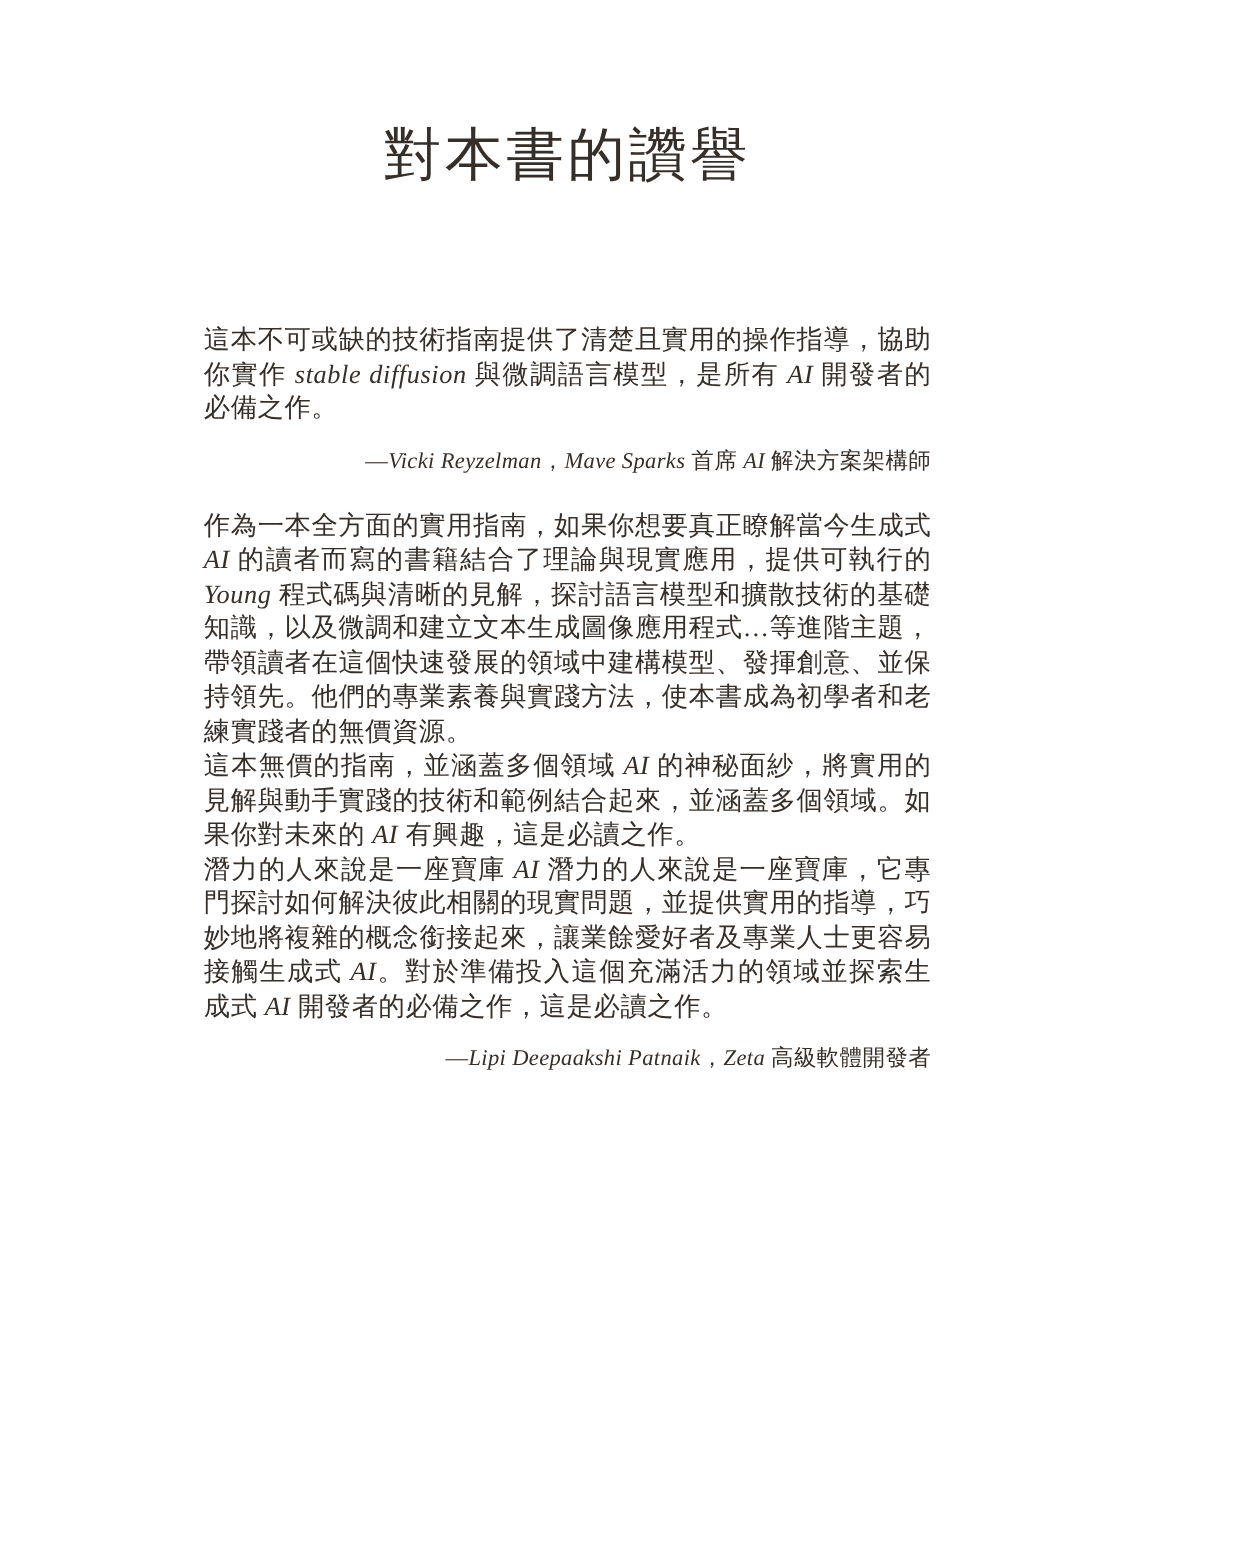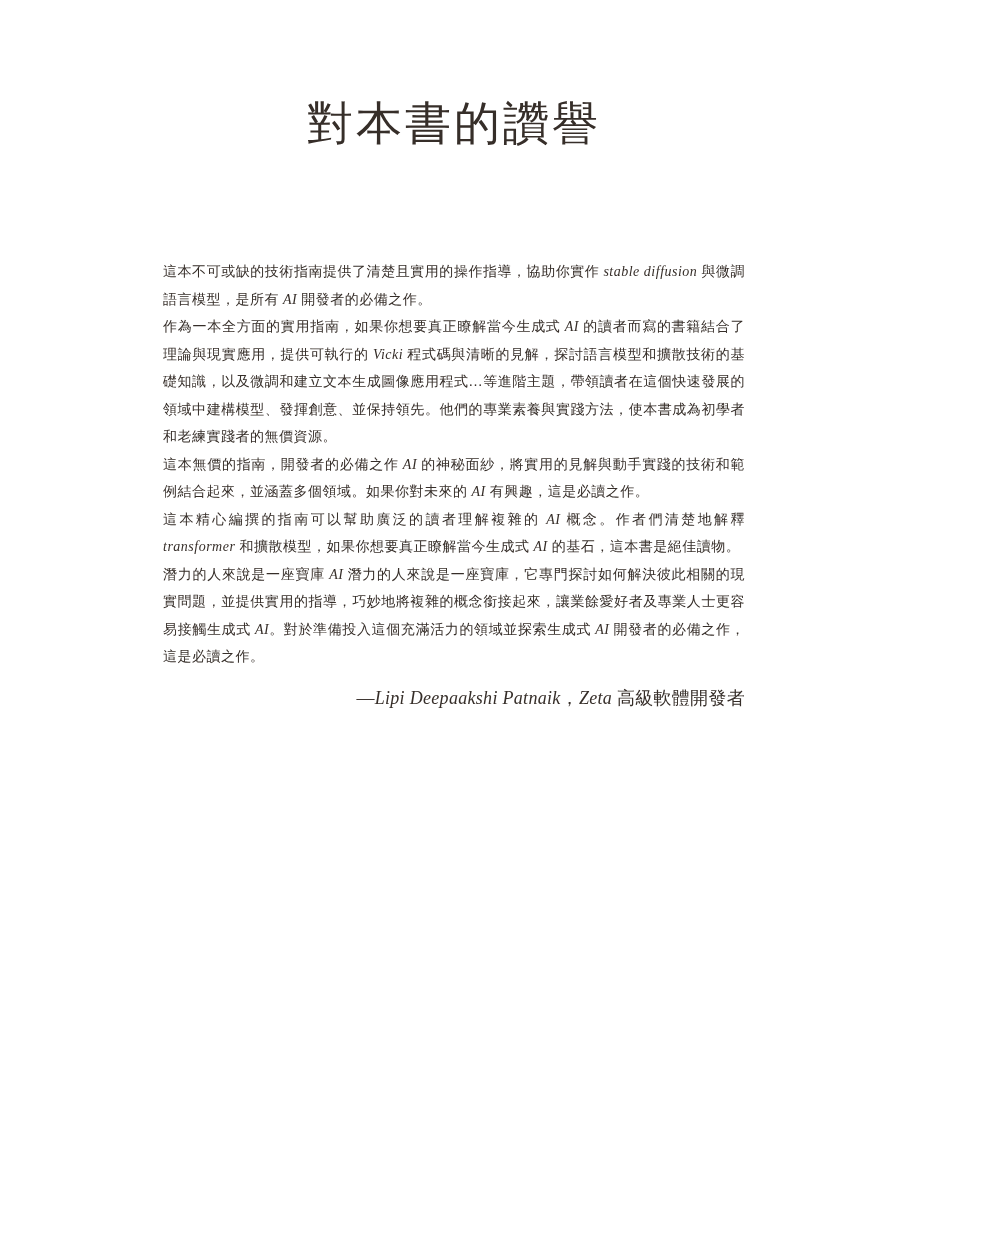--- a/index.html
+++ b/index.html
@@ -22,21 +22,21 @@
     margin: 0 0 103px 0;
     font-size: 46px;
     line-height: 62px;
     font-weight: normal;
     text-align: center;
     letter-spacing: 3px;
   }
   .quote { margin: 0; }
   .quote-body {
     margin: 0;
-    font-size: 14px;
+    font-size: 21px;
     line-height: 27.5px;
     letter-spacing: 0.5px;
     text-align: justify;
     text-justify: inter-character;
   }
   .quote-attr {
     margin: 14px 0 25px 0;
     font-size: 18px;
     line-height: 27px;
     text-align: right;
@@ -47,28 +47,28 @@
   }
 </style>
 </head>
 <body>
 
 <div class="page" style="background: rgb(255, 255, 255); color: rgb(54, 46, 41);">
   <h1 class="title">對本書的讚譽</h1>
   <div id="quotes">
       <div class="quote">
         <p class="quote-body"><span>這本不可或缺的技術指南提供了清楚且實用的操作指導，協助你實作 </span><span class="lat">stable diffusion</span><span> 與微調語言模型，是所有 </span><span class="lat">AI</span><span> 開發者的必備之作。</span></p>
+        <p class="quote-attr"><span>—</span><span class="lat">Vicki Reyzelman</span><span>，</span><span class="lat">Mave Sparks</span><span> 首席 </span><span class="lat">AI</span><span> 解決方案架構師</span></p>
       </div>
       <div class="quote">
-        <p class="quote-body"><span>作為一本全方面的實用指南，如果你想要真正瞭解當今生成式 </span><span class="lat">AI</span><span> 的讀者而寫的書籍結合了理論與現實應用，提供可執行的 </span><span class="lat">Vicki</span><span> 程式碼與清晰的見解，探討語言模型和擴散技術的基礎知識，以及微調和建立文本生成圖像應用程式…等進階主題，帶領讀者在這個快速發展的領域中建構模型、發揮創意、並保持領先。他們的專業素養與實踐方法，使本書成為初學者和老練實踐者的無價資源。</span></p>
+        <p class="quote-body"><span>作為一本全方面的實用指南，如果你想要真正瞭解當今生成式 </span><span class="lat">AI</span><span> 的讀者而寫的書籍結合了理論與現實應用，提供可執行的 </span><span class="lat">Young</span><span> 程式碼與清晰的見解，探討語言模型和擴散技術的基礎知識，以及微調和建立文本生成圖像應用程式…等進階主題，帶領讀者在這個快速發展的領域中建構模型、發揮創意、並保持領先。他們的專業素養與實踐方法，使本書成為初學者和老練實踐者的無價資源。</span></p>
       </div>
       <div class="quote">
-        <p class="quote-body"><span>這本無價的指南，開發者的必備之作 </span><span class="lat">AI</span><span> 的神秘面紗，將實用的見解與動手實踐的技術和範例結合起來，並涵蓋多個領域。如果你對未來的 </span><span class="lat">AI</span><span> 有興趣，這是必讀之作。</span></p>
+        <p class="quote-body"><span>這本無價的指南，並涵蓋多個領域 </span><span class="lat">AI</span><span> 的神秘面紗，將實用的見解與動手實踐的技術和範例結合起來，並涵蓋多個領域。如果你對未來的 </span><span class="lat">AI</span><span> 有興趣，這是必讀之作。</span></p>
       </div>
       <div class="quote">
-        <p class="quote-body"><span>這本精心編撰的指南可以幫助廣泛的讀者理解複雜的 </span><span class="lat">AI</span><span> 概念。作者們清楚地解釋 </span><span class="lat">transformer</span><span> 和擴散模型，如果你想要真正瞭解當今生成式 </span><span class="lat">AI</span><span> 的基石，這本書是絕佳讀物。</span></p>
       </div>
       <div class="quote">
         <p class="quote-body"><span>潛力的人來說是一座寶庫 </span><span class="lat">AI</span><span> 潛力的人來說是一座寶庫，它專門探討如何解決彼此相關的現實問題，並提供實用的指導，巧妙地將複雜的概念銜接起來，讓業餘愛好者及專業人士更容易接觸生成式 </span><span class="lat">AI</span><span>。對於準備投入這個充滿活力的領域並探索生成式 </span><span class="lat">AI</span><span> 開發者的必備之作，這是必讀之作。</span></p>
         <p class="quote-attr"><span>—</span><span class="lat">Lipi Deepaakshi Patnaik</span><span>，</span><span class="lat">Zeta</span><span> 高級軟體開發者</span></p>
       </div>
     </div>
 </div>
 
 </body></html>

